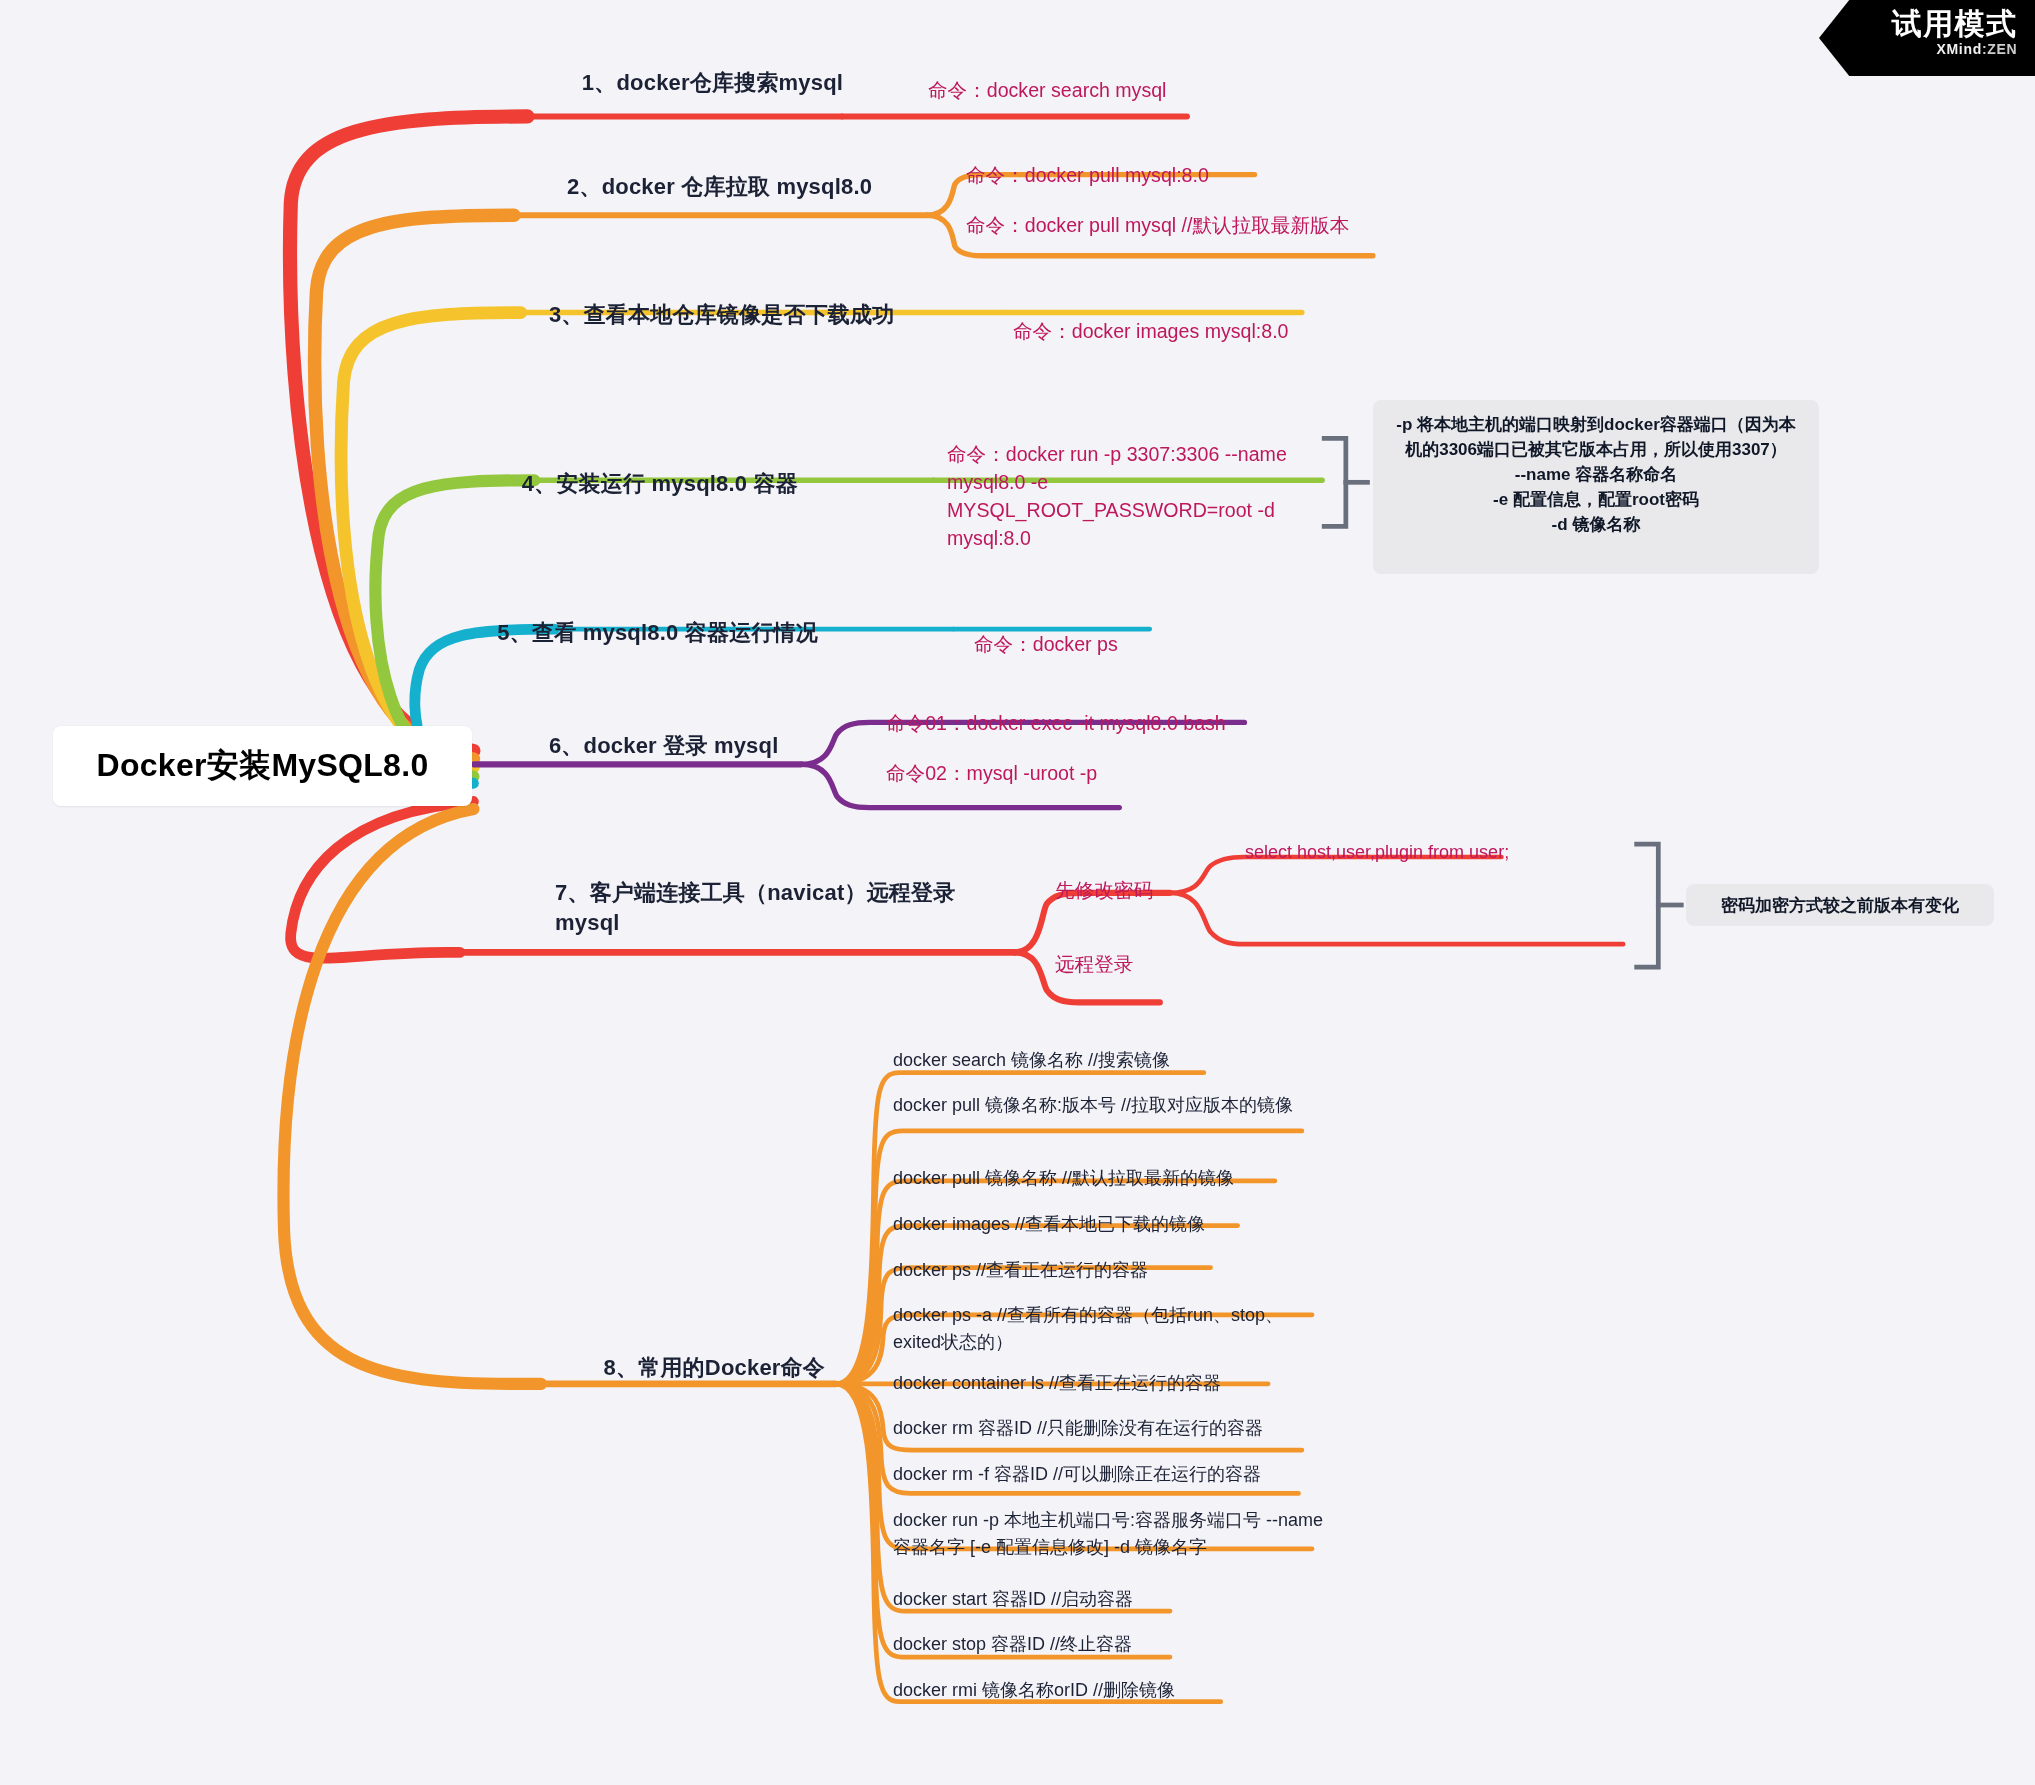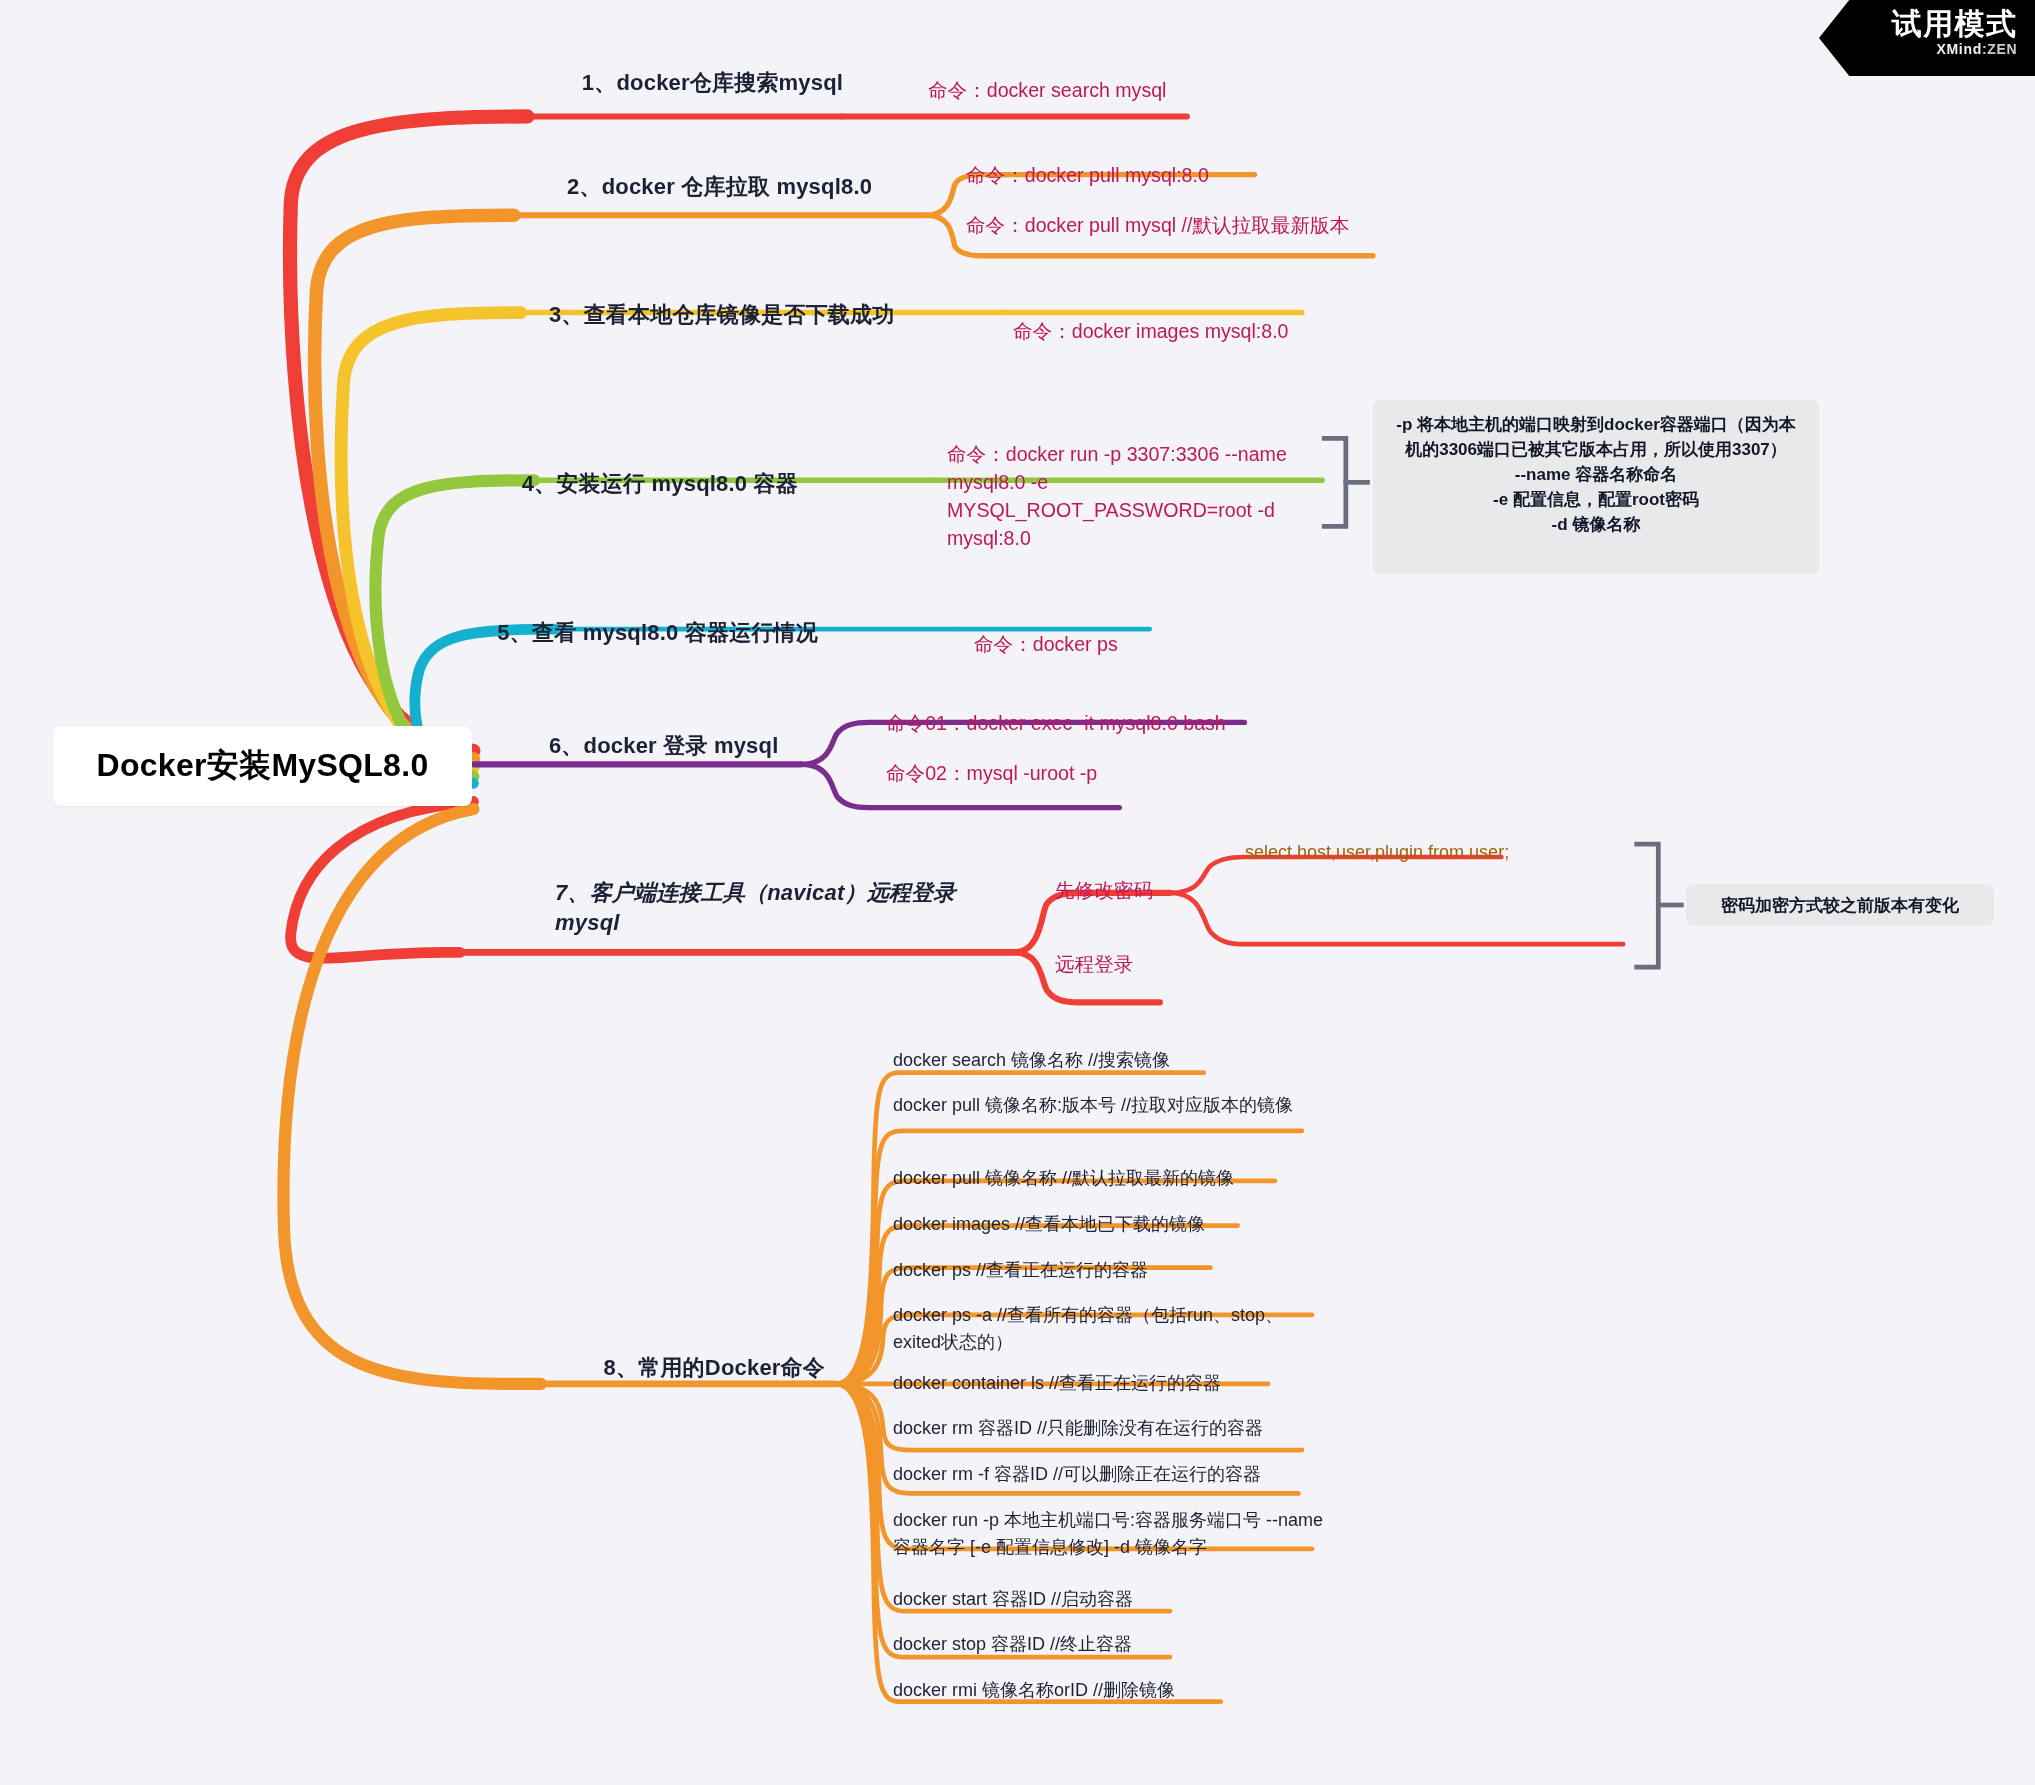--- a/index.html
+++ b/index.html
@@ -38,21 +38,21 @@
     box-shadow: 0 0.7px 2px rgba(0,0,0,.07);
   }
   .root-node span {
     font-size: 32px; font-weight: 700; color: #000000; letter-spacing: 0.3px;
   }
 
   
   .topic { position: absolute; color: #1c2235; }
   .lvl1 { font-size: 22px; font-weight: 700; line-height: 30px; letter-spacing: 0.2px; }
   .lvl2 { font-size: 19.6px; font-weight: 400; line-height: 28px; color: #be185d; }
-  .lvl3 { font-size: 18px; font-weight: 400; line-height: 27px; color: #a16207; }
+  .lvl3 { font-size: 18px; font-weight: 400; line-height: 27px; color: #be185d; }
   .cmdlist { font-size: 18px; font-weight: 400; line-height: 27px; color: #1c2235; }
 
   
   .note-box {
     position: absolute;
     background: #e9e9ec;
     border-radius: 8px;
     color: #101828;
     text-align: center;
   }
@@ -163,21 +163,21 @@
     <div class="ln">-d 镜像名称</div>
   </div>
 
   <div class="topic lvl1" style="left:406px; top:618px; width:480px; text-align:right; padding-right:68px;">5、查看 mysql8.0 容器运行情况</div>
   <div class="topic lvl2" style="left:974px; top:630px; width:223px;">命令：docker ps</div>
 
   <div class="topic lvl1" style="left:406px; top:731px; width:386px; text-align:right; padding-right:13.5px;">6、docker 登录 mysql</div>
   <div class="topic lvl2" style="left:886px; top:709px; width:392px;">命令01：docker exec -it mysql8.0 bash</div>
   <div class="topic lvl2" style="left:886px; top:759px; width:325px;">命令02：mysql -uroot -p</div>
 
-  <div class="topic lvl1" style="left:555px; top:878px; width:419px;font-style:italic;">7、客户端连接工具（navicat）远程登录mysql</div>
+  <div class="topic lvl1" style="left:555px; top:878px; width:419px;">7、客户端连接工具（navicat）远程登录mysql</div>
   <div class="topic lvl2" style="left:1055px; top:876px; width:135px;">先修改密码</div>
   <div class="topic lvl2" style="left:1055px; top:950px; width:135px;">远程登录</div>
   <div class="topic lvl3" style="left:1245px; top:839px; width:325px;">select host,user,plugin from user;</div>
 
   <div class="note-box note-b">密码加密方式较之前版本有变化</div>
 
   <div class="topic lvl1" style="left:473px; top:1353px; width:352px; text-align:right;">8、常用的Docker命令</div>
 
   <div class="topic cmdlist" style="left:893px; top:1047px; width:338px;">docker search 镜像名称 //搜索镜像</div>
   <div class="topic cmdlist" style="left:893px; top:1092px; width:419px;">docker pull 镜像名称:版本号 //拉取对应版本的镜像</div>

